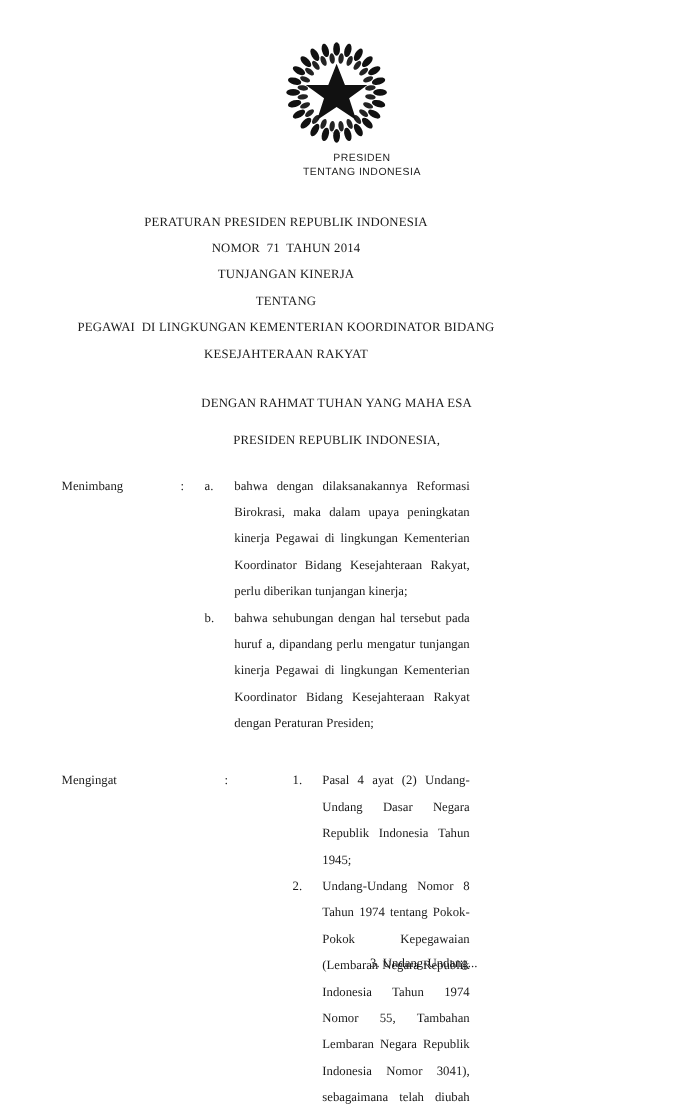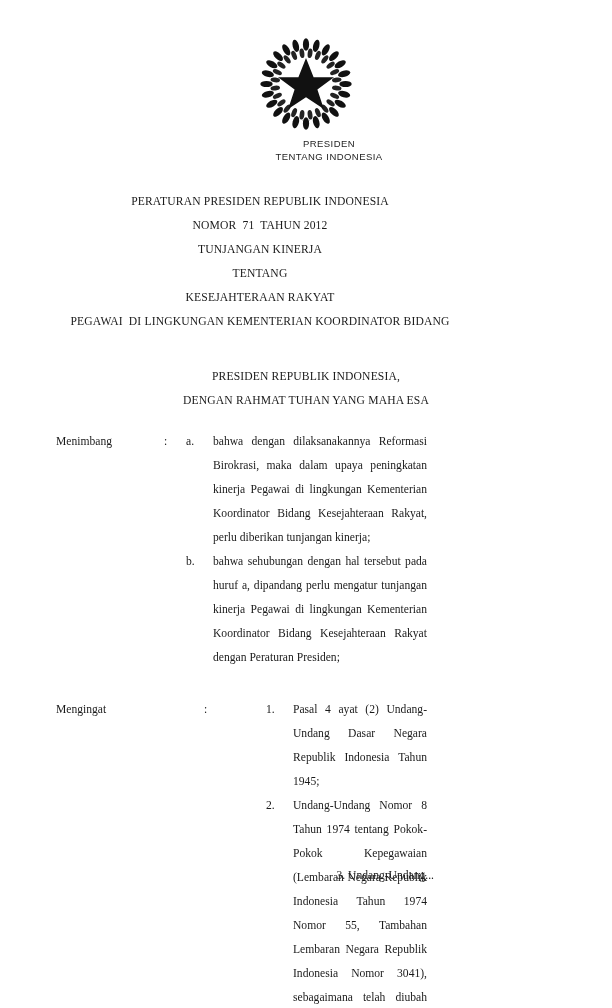--- a/index.html
+++ b/index.html
@@ -217,30 +217,30 @@
       </svg>
     </div>
     <div class="emblem-caption">
       <div>PRESIDEN</div>
       <div>TENTANG INDONESIA</div>
     </div>
   </div>
 
   <div class="title-block">
     <div class="tline">PERATURAN PRESIDEN REPUBLIK INDONESIA</div>
-    <div class="tline">NOMOR  71  TAHUN 2012</div>
+    <div class="tline">NOMOR  71  TAHUN 2014</div>
     <div class="tline">TUNJANGAN KINERJA</div>
     <div class="tline">TENTANG</div>
+    <div class="tline">PEGAWAI  DI LINGKUNGAN KEMENTERIAN KOORDINATOR BIDANG</div>
     <div class="tline">KESEJAHTERAAN RAKYAT</div>
-    <div class="tline">PEGAWAI  DI LINGKUNGAN KEMENTERIAN KOORDINATOR BIDANG</div>
   </div>
 
   <div class="opening">
+    <div class="oline">DENGAN RAHMAT TUHAN YANG MAHA ESA</div>
     <div class="oline second">PRESIDEN REPUBLIK INDONESIA,</div>
-    <div class="oline">DENGAN RAHMAT TUHAN YANG MAHA ESA</div>
   </div>
 
   <div class="clauses">
 
     <div class="clause-row">
       <div class="clause-label">Menimbang</div>
       <div class="clause-colon">:</div>
       <div class="clause-items">
         <div class="item">
           <div class="item-marker">a.</div>

